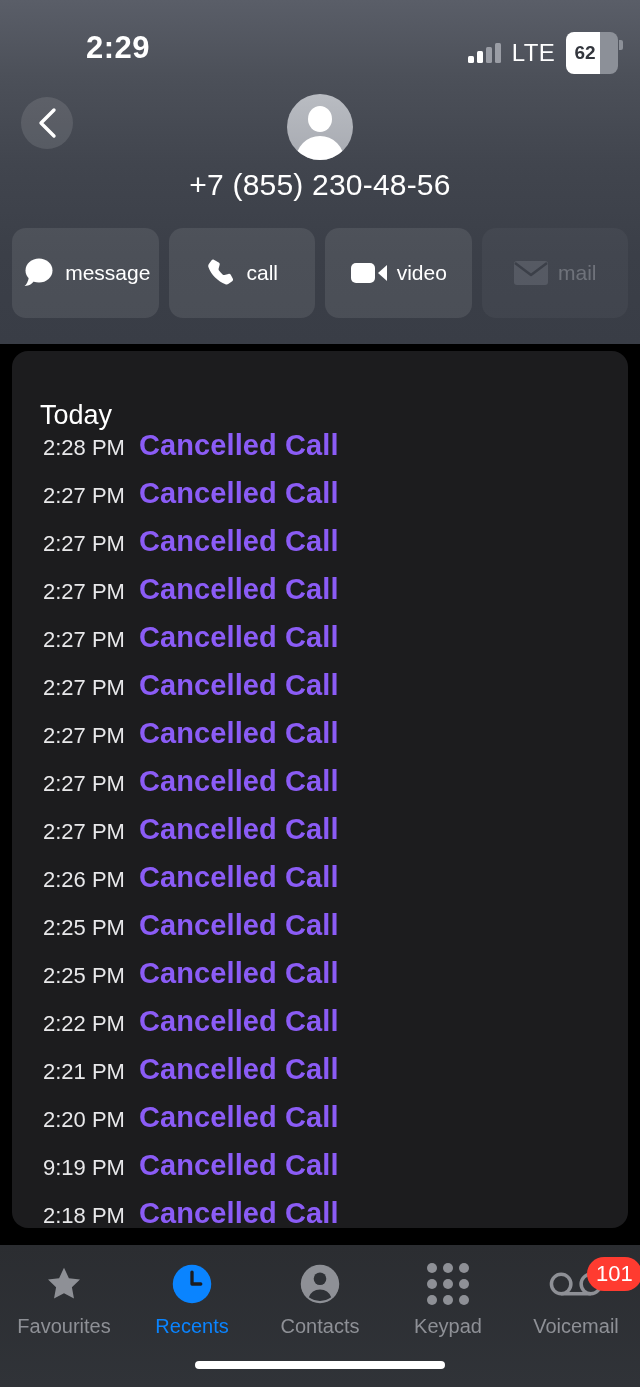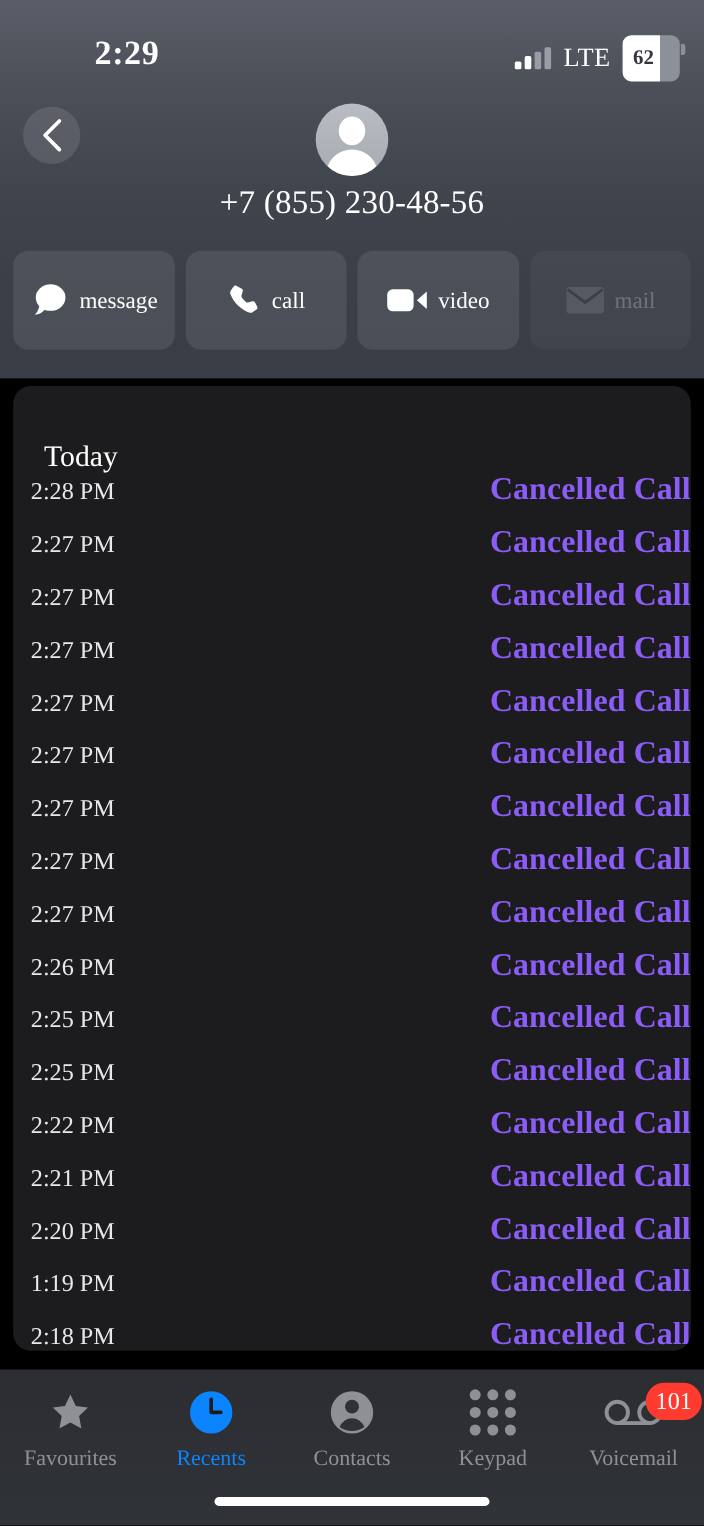--- a/index.html
+++ b/index.html
@@ -3,21 +3,21 @@
 <meta charset="utf-8">
 <style>
   * { margin:0; padding:0; box-sizing:border-box; }
   html, body {
     width:640px; height:1387px;
     background:#000;
     font-family:"Liberation Sans", sans-serif;
     -webkit-font-smoothing:antialiased;
     overflow:hidden;
   }
-  .phone { position:relative; width:640px; height:1387px; background:#000; overflow:hidden;font-family:Liberation Serif, serif; }
+  .phone { position:relative; width:640px; height:1387px; background:#000; overflow:hidden; }
 
   
   .header {
     position:absolute; top:0; left:0; width:640px; height:344px;
     background:linear-gradient(180deg,#5a5e68 0%,#4c5059 22%,#41454e 48%,#3b3f48 74%,#393d46 100%);
   }
   .statusbar {
     position:absolute; top:0; left:0; width:640px; height:78px;
   }
   .sb-time {
@@ -95,21 +95,21 @@
   .card {
     position:absolute; left:12px; top:351px; width:616px; height:877px;
     background:#1c1c1e; border-radius:16px; overflow:hidden;
   }
   .card-title {
     position:absolute; left:28px; top:49px;
     font-size:27px; font-weight:500; color:#fff;
   }
   .rows { position:absolute; left:0; top:78px; width:100%; }
   .row {
-    display:flex; align-items:baseline; height:48px; padding-left:16px; cursor:pointer;justify-content:space-between;
+    display:flex; align-items:baseline; height:48px; padding-left:31px; cursor:pointer;
   }
   .row-time {
     width:82px; font-size:22px; color:#e8e8ea; font-weight:400; white-space:nowrap;
   }
   .row-label {
     margin-left:14px; font-size:29px; color:#8b5cf6; font-weight:700; letter-spacing:.1px;
   }
 
   
   .tabbar {
@@ -279,21 +279,21 @@
         </div>
         <div class="row">
           <div class="row-time">2:21 PM</div>
           <div class="row-label">Cancelled Call</div>
         </div>
         <div class="row">
           <div class="row-time">2:20 PM</div>
           <div class="row-label">Cancelled Call</div>
         </div>
         <div class="row">
-          <div class="row-time">1:19 PM</div>
+          <div class="row-time">9:19 PM</div>
           <div class="row-label">Cancelled Call</div>
         </div>
         <div class="row">
           <div class="row-time">2:18 PM</div>
           <div class="row-label">Cancelled Call</div>
         </div>
       </div>
   </div>
 
   <div class="tabbar">

